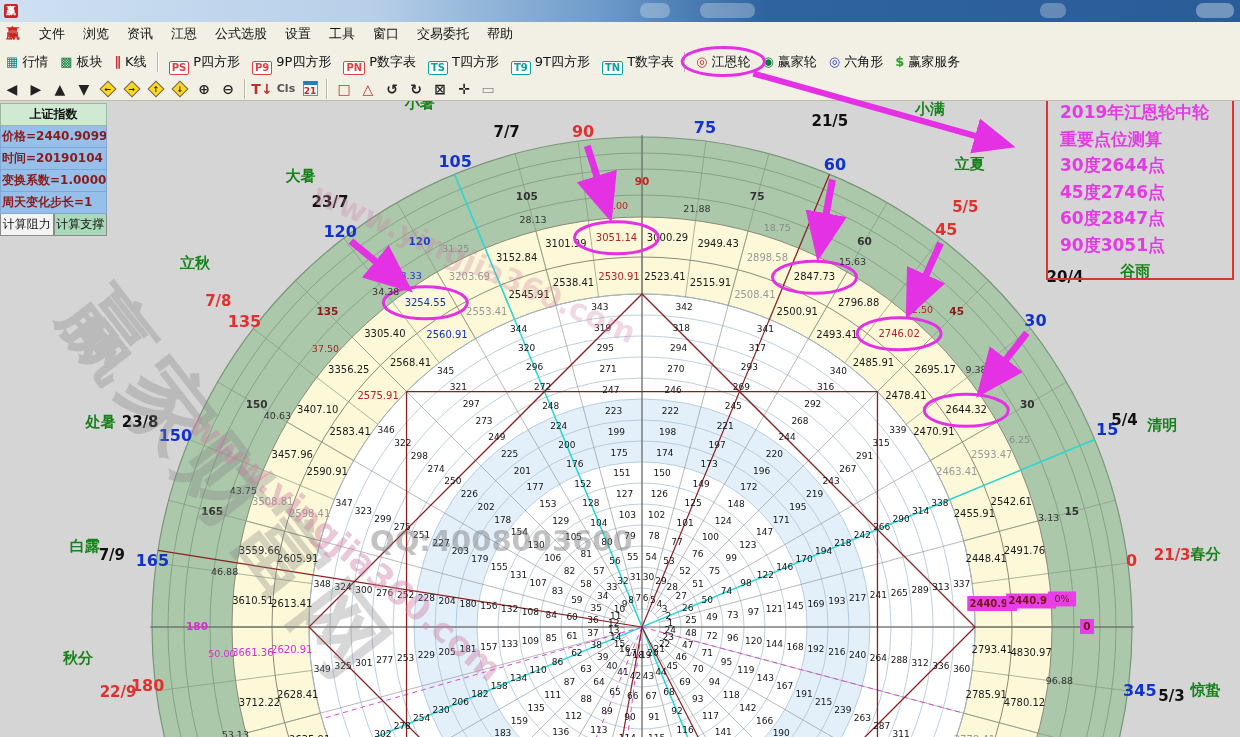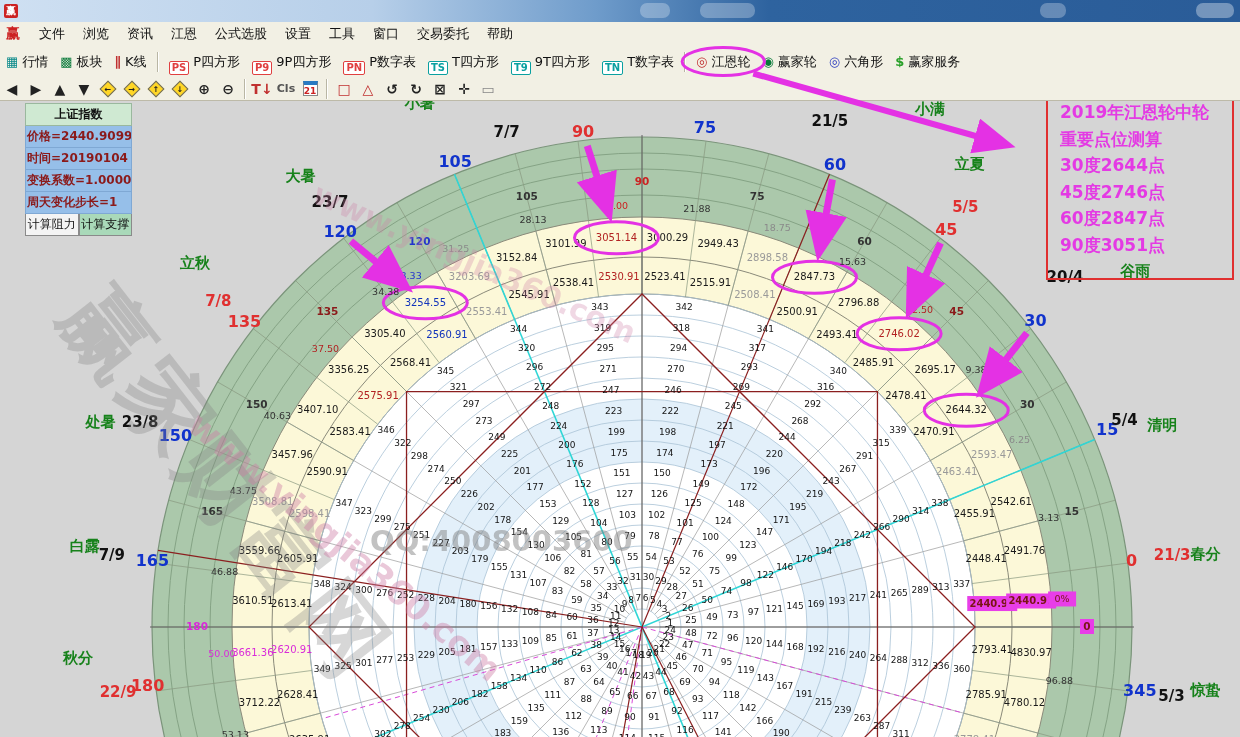--- a/index.html
+++ b/index.html
@@ -24,21 +24,21 @@
   .tb-sep{width:1px;height:20px;background:#b9b6a4;border-right:1px solid #fff;margin:0 4px;}
   #toolbar2{position:absolute;left:0;top:77px;width:1240px;height:23px;background:#f2f0e4;
     border-bottom:1px solid #bdbaa8;display:flex;align-items:center;font-size:13px;z-index:6;}
   .tb2-btn{width:24px;height:19px;display:flex;align-items:center;justify-content:center;color:#222;}
   .diamond{width:10px;height:10px;background:#ffd626;border:1px solid #666;transform:rotate(45deg);
     display:flex;align-items:center;justify-content:center;}
   .diamond span{transform:rotate(-45deg);font-size:8px;color:#222;font-weight:bold;}
   .cal{width:15px;height:15px;border:1px solid #888;background:#fff;font-size:9px;line-height:13px;
     text-align:center;color:#c22;border-top:4px solid #2a7ac2;box-sizing:border-box;font-weight:bold;}
   
-  #info-panel{position:absolute;left:0;top:103px;width:107px;z-index:5;font-size:12px;padding-left:25px;}
+  #info-panel{position:absolute;left:0;top:103px;width:107px;z-index:5;font-size:12px;}
   #info-panel .hd{background:#cfe9d2;border:1px solid #9ab89e;color:#111;text-align:center;
     padding:2px 0;font-weight:bold;}
   #info-panel .row{background:#96bfe9;border:1px solid #7fa8d4;border-top:none;color:#8b1a1a;
     font-weight:bold;padding:2px 1px;white-space:nowrap;overflow:hidden;}
   #info-panel .btns{display:flex;}
   #info-panel .btns div{flex:1;text-align:center;border:1px solid #8a8a8a;border-top:none;padding:2px 0;color:#111;}
   #btn-resist{background:#f4f4f4;}
   #btn-support{background:#a9d9b9;}
   
   #anno-box{position:absolute;left:1046px;top:88px;width:188px;height:192px;border:2px solid #e03030;

